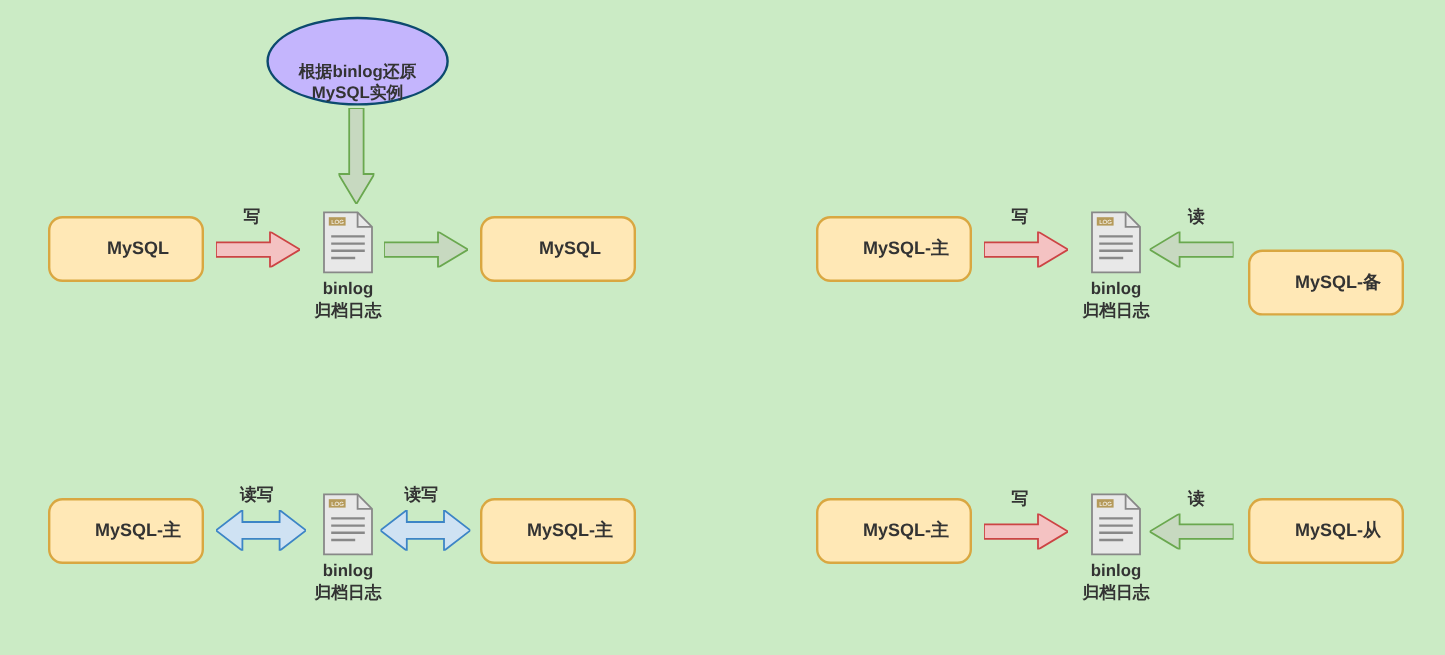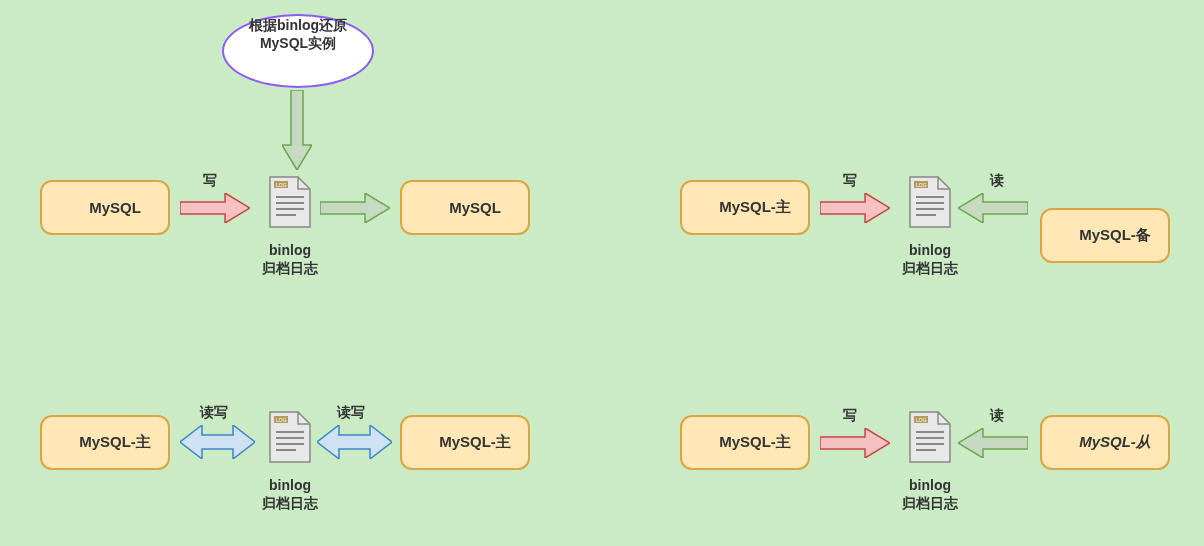--- a/index.html
+++ b/index.html
@@ -21,25 +21,25 @@
     display: flex;
     align-items: center;
     justify-content: center;
     font-size: 15px;
     font-weight: bold;
     color: #333;
     padding-left: 20px;
   }
   .ellipse {
     position: absolute;
-    background: #ffffff;
-    border: 2px solid #8b5cf6;
+    background: #c4b5fd;
+    border: 2px solid #0c4a6e;
     border-radius: 50%;
     display: flex;
-    align-items: flex-start;
+    align-items: flex-end;
     justify-content: center;
     text-align: center;
     font-size: 14px;
     font-weight: bold;
     color: #333;
     line-height: 1.3;
   }
   .doc-group {
     position: absolute;
     display: flex;
@@ -49,21 +49,21 @@
   .doc-icon {
     width: 44px;
     height: 54px;
     position: relative;
   }
   .doc-label {
     text-align: center;
     font-size: 14px;
     font-weight: bold;
     color: #333;
-    margin-top: 12px;
+    margin-top: 2px;
     line-height: 1.3;
   }
   .arrow-label {
     position: absolute;
     font-size: 14px;
     font-weight: bold;
     color: #333;
     text-align: center;
   }
   svg.arrow {
@@ -218,15 +218,15 @@
     <span>binlog</span><br>
     <span>归档日志</span>
   </div>
 </div>
 
 <svg class="arrow" style="left:958px; top:428px; width:70px; height:30px;" viewBox="0 0 70 30">
   <path d="M 70 9 L 25 9 L 25 0 L 0 15 L 25 30 L 25 21 L 70 21 Z" fill="#c7d9c0" stroke="#6aa84f" stroke-width="1.5"></path>
 </svg>
 <div class="arrow-label" style="left:990px; top:407px;">读</div>
 
-<div class="box" style="left:1040px; top:415px; width:130px; height:55px;font-style:italic;">
+<div class="box" style="left:1040px; top:415px; width:130px; height:55px;">
   <span>MySQL-从</span>
 </div>
 
 </body></html>

